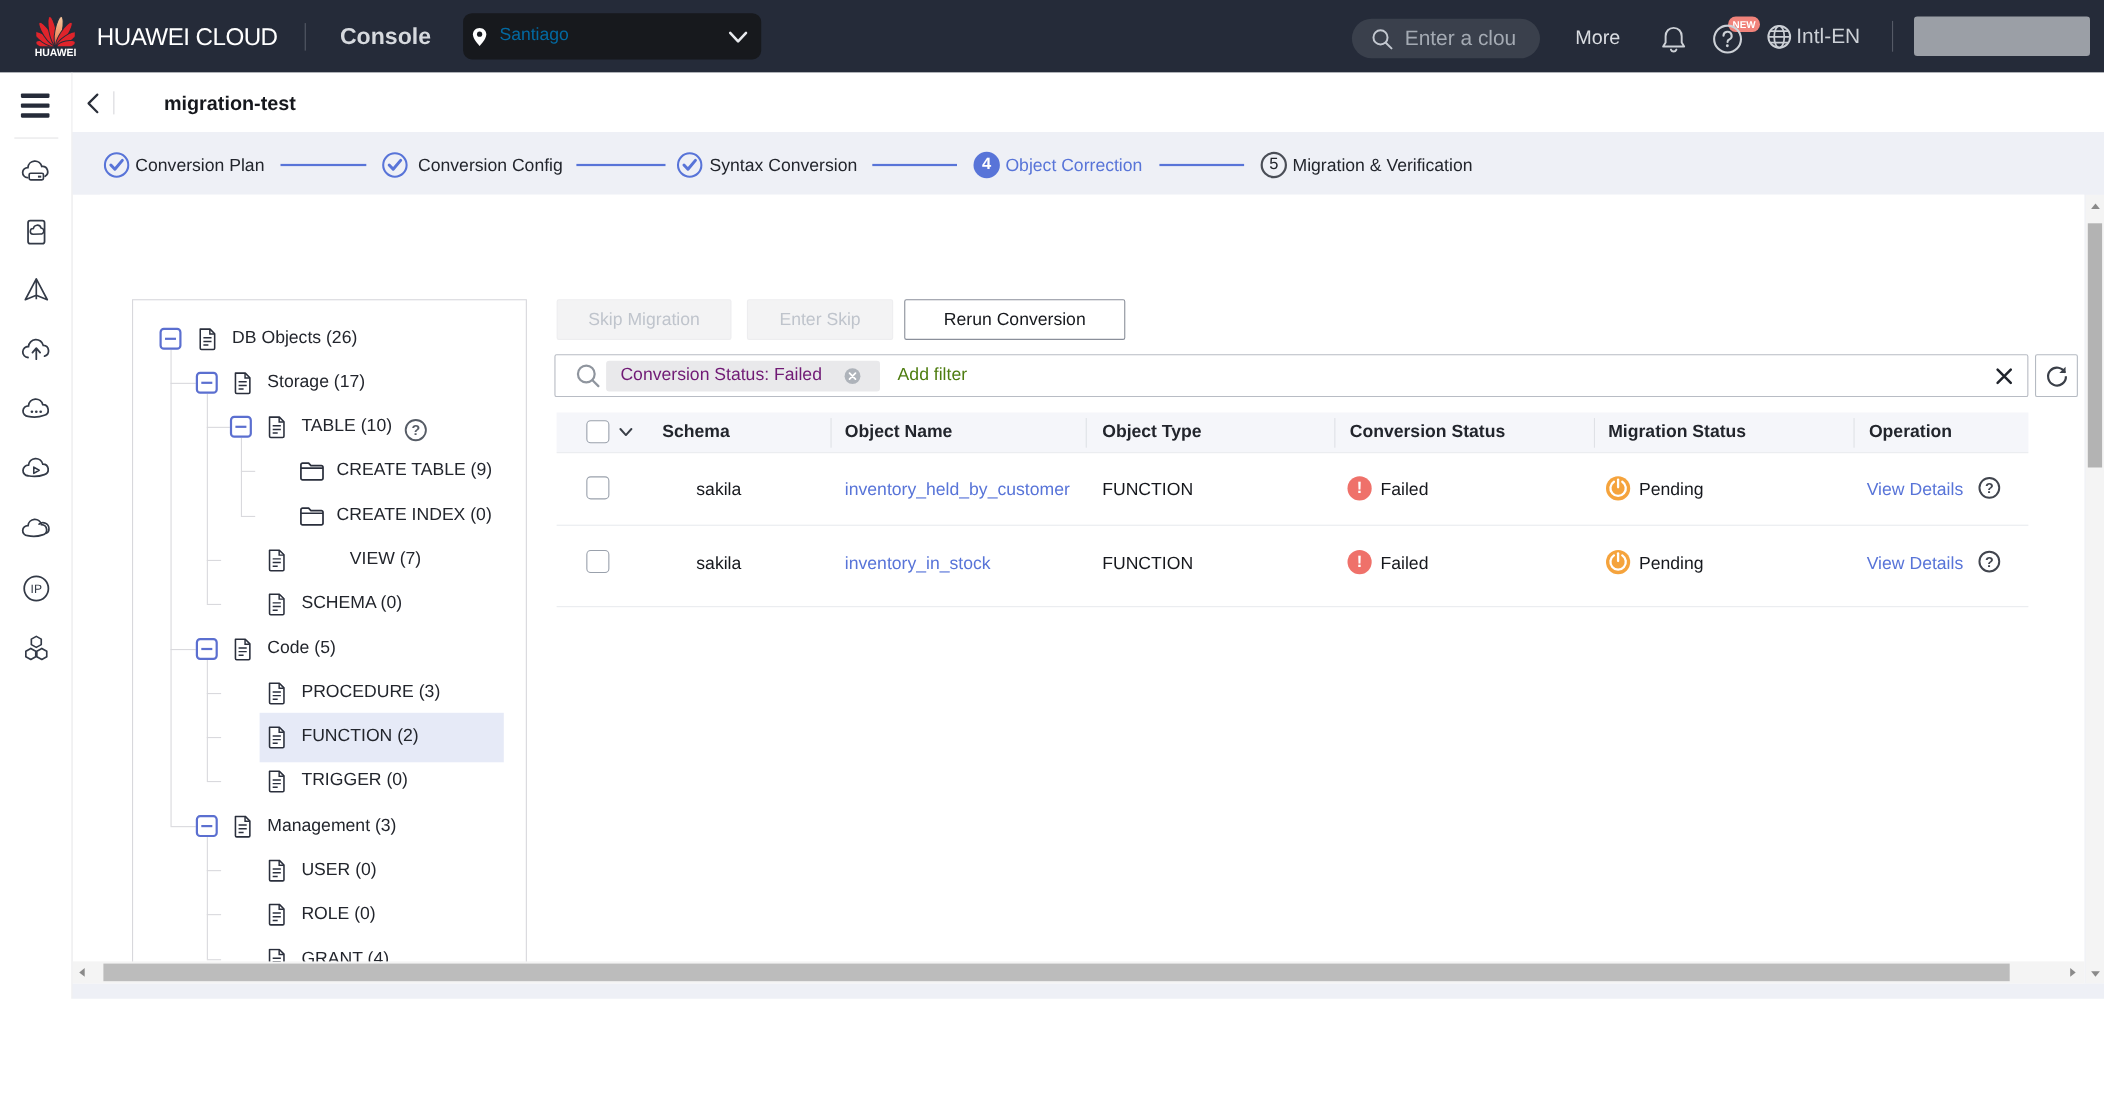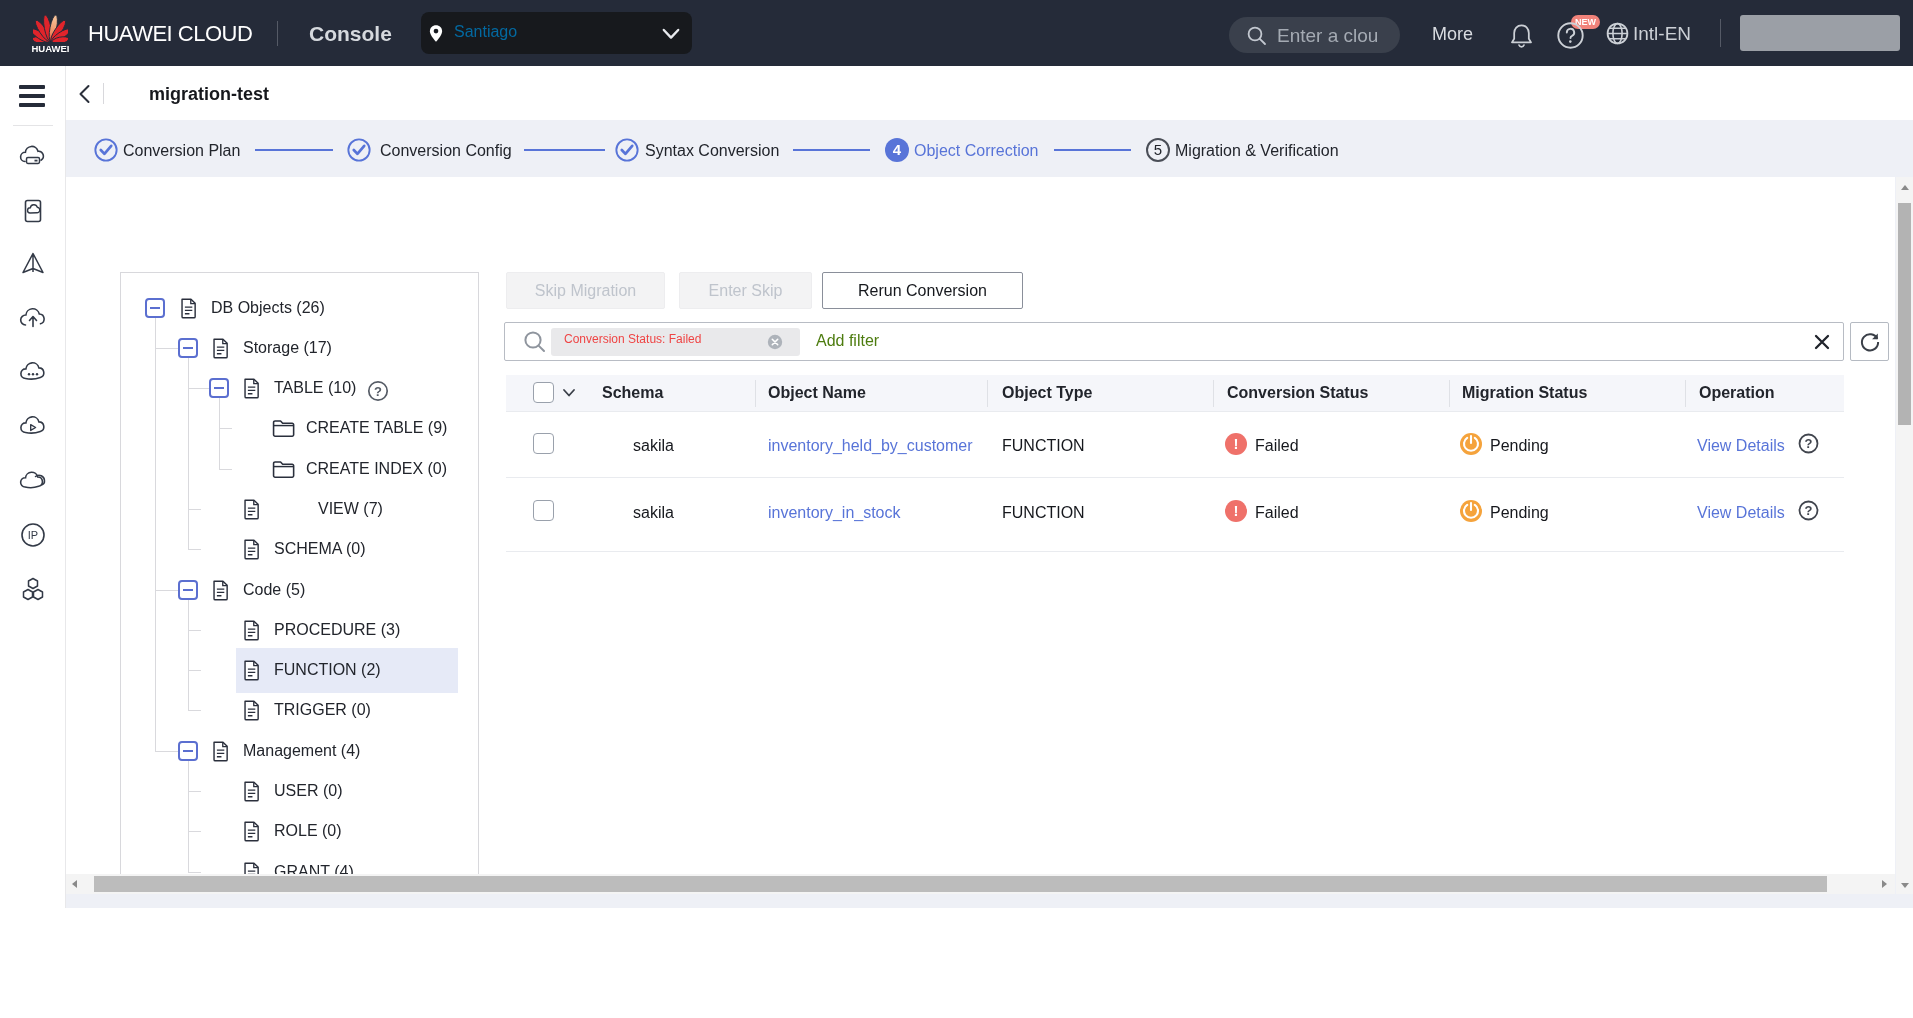--- a/index.html
+++ b/index.html
@@ -49,21 +49,21 @@
 .texp::after { content:""; position:absolute; left:3px; top:7px; width:10px; height:2px; background:#5b6fd0; }
 .tline { position:absolute; background:#d9d9dd; }
 #tsel { left:236px; top:648px; width:222px; height:45px; background:#e6eaf7; }
 
 .toolbtn { top:272px; height:37px; font-size:16px; text-align:center; line-height:35px; border-radius:2px; }
 .toolbtn.dis { background:#f3f3f4; color:#bfc4cc; border:1px solid #ededef; }
 .toolbtn.en { background:#fff; color:#16181d; border:1px solid #8a8f9a; }
 
 #filter { left:504px; top:322px; width:1340px; height:39px; border:1px solid #b8bcc4; border-radius:2px; background:#fff; }
 #ftag { left:551px; top:328px; width:249px; height:28px; background:#e9e9eb; border-radius:3px; }
-#ftagtxt { left:564px; top:332px; font-size:12px; color:#ef4444; }
+#ftagtxt { left:564px; top:332px; font-size:16px; color:#701a75; }
 #faddfilter { left:816px; top:332px; font-size:16px; color:#4d7c0f; }
 #thead { left:506px; top:375px; width:1338px; height:36px; background:#f5f6fa; }
 .thtxt { top:384px; font-size:16px; font-weight:bold; color:#22252c; }
 .vtick { top:380px; width:1px; height:27px; background:#dfe1e6; }
 .hline { height:1px; background:#e9ebef; }
 .cbx { width:21px; height:21px; border:1.5px solid #9aa1ac; border-radius:4px; background:#fff; }
 .cell { font-size:16px; color:#16181d; white-space:nowrap; }
 .link { color:#5874d8; }
 .sicon { width:22px; height:22px; border-radius:50%; }
 
@@ -319,21 +319,21 @@
   <div class="abs tnode" style="left:243px; top:339px;">Storage (17)</div>
   <div class="abs tnode" style="left:274px; top:379px;">TABLE (10)</div>
   <div class="abs tnode" style="left:306px; top:419px;">CREATE TABLE (9)</div>
   <div class="abs tnode" style="left:306px; top:460px;">CREATE INDEX (0)</div>
   <div class="abs tnode" style="left:274px; top:500px;margin-left:44px;">VIEW (7)</div>
   <div class="abs tnode" style="left:274px; top:540px;">SCHEMA (0)</div>
   <div class="abs tnode" style="left:243px; top:581px;">Code (5)</div>
   <div class="abs tnode" style="left:274px; top:621px;">PROCEDURE (3)</div>
   <div class="abs tnode" style="left:274px; top:661px;">FUNCTION (2)</div>
   <div class="abs tnode" style="left:274px; top:701px;">TRIGGER (0)</div>
-  <div class="abs tnode" style="left:243px; top:742px;">Management (4)</div>
+  <div class="abs tnode" style="left:243px; top:742px;">Management (3)</div>
   <div class="abs tnode" style="left:274px; top:782px;">USER (0)</div>
   <div class="abs tnode" style="left:274px; top:822px;">ROLE (0)</div>
   <div class="abs tnode" style="left:274px; top:863px;">GRANT (4)</div>
   <svg class="abs" style="left:367px; top:380px;" width="22" height="22" viewBox="0 0 22 22">
       <circle cx="11" cy="11" r="9.2" fill="none" stroke="#565c66" stroke-width="1.7"></circle>
       <text x="11" y="15.8" font-size="13" font-weight="bold" font-family="Liberation Sans" fill="#565c66" text-anchor="middle">?</text>
     </svg>
 
   <div class="abs toolbtn dis" style="left:506px; width:159px;">Skip Migration</div>
   <div class="abs toolbtn dis" style="left:679px; width:133px;">Enter Skip</div>

